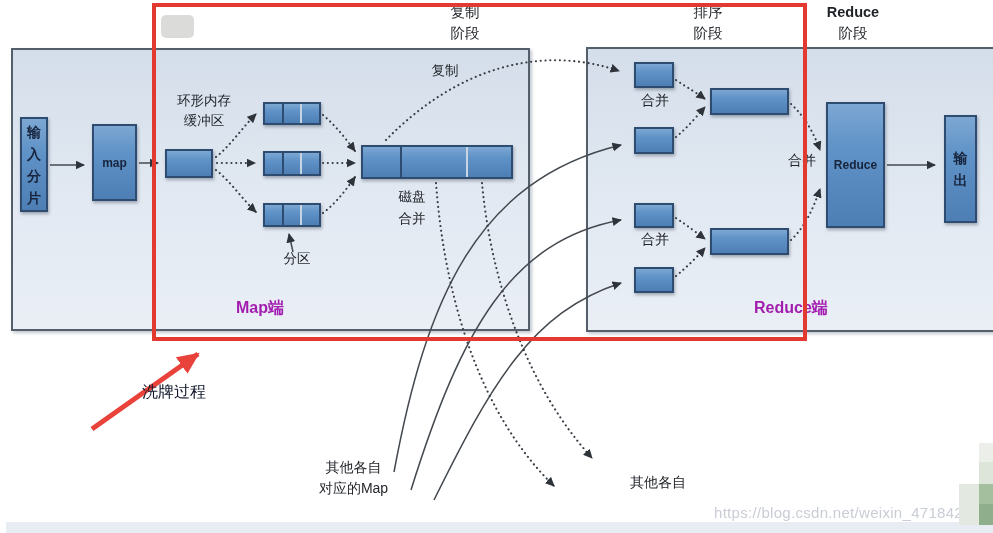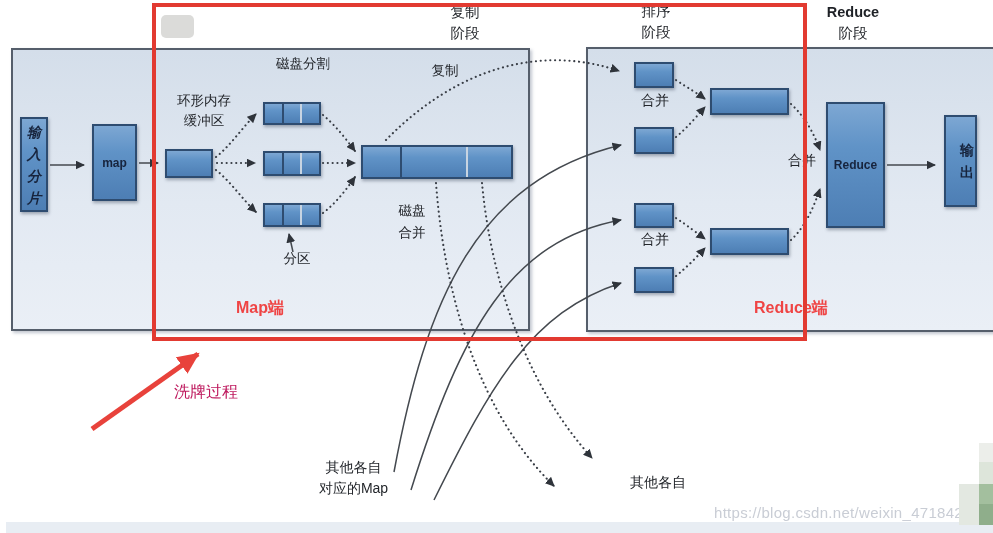--- a/index.html
+++ b/index.html
@@ -15,56 +15,56 @@
   .seg{display:flex;align-items:stretch;padding:0;}
   .seg .cell{flex:1;}
   .seg .cell+.cell{border-left:2px solid #2e4c70;}
   .seg .cell.lite{border-left:2px solid #c7d4e2;}
   .boxtext{font-weight:bold;font-size:12px;color:#17243d;}
   .vstack{width:1.15em;word-break:break-all;line-height:22px;text-align:center;
           font-size:14px;color:#17243d;font-weight:bold;}
   
   .lbl{position:absolute;z-index:4;font-size:13.5px;line-height:20px;text-align:center;color:#23262b;}
   .phase{position:absolute;z-index:4;font-size:14.5px;line-height:21px;text-align:center;color:#1e2126;}
-  .panel-tag{position:absolute;z-index:4;font-size:16px;color:#ef4444;text-align:center;}
+  .panel-tag{position:absolute;z-index:4;font-size:16px;color:#a21caf;text-align:center;}
   .panel-tag b{font-weight:bold;}
   
   #arrows{position:absolute;left:0;top:0;z-index:5;pointer-events:none;}
   #redrect{position:absolute;left:146px;top:3px;width:647px;height:330px;
            border:4px solid #e23a31;z-index:6;pointer-events:none;}
-  .shuffle{position:absolute;left:168px;top:382px;z-index:7;font-size:16px;color:#be185d;}
+  .shuffle{position:absolute;left:136px;top:382px;z-index:7;font-size:16px;color:#0f172a;}
   .wm{position:absolute;left:708px;top:504px;z-index:8;font-size:15px;color:#c9cdd5;letter-spacing:.3px;}
   .band{position:absolute;left:0;top:522px;width:993px;height:11px;background:#e8edf3;z-index:2;}
   .blob{position:absolute;left:155px;top:15px;width:33px;height:23px;background:#dbdbd9;
         border-radius:5px;z-index:5;}
   .greens{position:absolute;right:0;top:443px;width:40px;height:82px;z-index:9;}
   .greens div{position:absolute;}
 </style>
 </head>
 <body>
 
 <div id="stage">
 
   <div class="phase" style="left:429px;top:2px;width:60px;">
     <div>复制</div>
     <div>阶段</div>
   </div>
-  <div class="phase" style="left:620px;top:2px;width:60px;font-family:Liberation Mono, monospace;">
+  <div class="phase" style="left:672px;top:2px;width:60px;">
     <div>排序</div>
     <div>阶段</div>
   </div>
   <div class="phase" style="left:812px;top:2px;width:70px;font-weight:600;">
     <div>Reduce</div>
     <div style="font-weight:normal;">阶段</div>
   </div>
 
   <div class="panel" style="left:5px;top:48px;width:515px;height:279px;"></div>
   <div class="panel" style="left:580px;top:47px;width:408px;height:281px;"></div>
 
-  <div class="bluebox" style="left:14px;top:117px;width:28px;height:95px;font-style:italic;">
+  <div class="bluebox" style="left:14px;top:117px;width:28px;height:95px;">
     <div class="vstack">输入分片</div>
   </div>
   <div class="bluebox" style="left:86px;top:124px;width:45px;height:77px;">
     <span class="boxtext">map</span>
   </div>
   <div class="bluebox" style="left:159px;top:149px;width:48px;height:29px;"></div>
 
   <div class="bluebox seg" style="left:257px;top:102px;width:58px;height:23px;">
     <div class="cell"></div>
       <div class="cell"></div>
@@ -85,40 +85,39 @@
     <div class="cell" style="flex:0 0 25%;"></div>
     <div class="cell" style="flex:0 0 43%;"></div>
     <div class="cell lite" style="flex:1;"></div>
   </div>
 
   <div class="lbl" style="left:160px;top:91px;width:76px;">
     <div>环形内存</div>
     <div>缓冲区</div>
   </div>
   <div class="lbl" style="left:240px;top:54px;width:114px;">
-    <div>磁盘分割</div>
   </div>
   <div class="lbl" style="left:418px;top:61px;width:42px;">复制</div>
-  <div class="lbl" style="left:383px;top:200px;width:46px;line-height:22px;">
+  <div class="lbl" style="left:383px;top:186px;width:46px;line-height:22px;">
     <div>磁盘</div>
     <div>合并</div>
   </div>
   <div class="lbl" style="left:269px;top:249px;width:44px;">分区</div>
   <div class="panel-tag" style="left:230px;top:298px;"><b>Map端</b></div>
 
   <div class="bluebox" style="left:628px;top:62px;width:40px;height:26px;"></div>
   <div class="bluebox" style="left:628px;top:127px;width:40px;height:27px;"></div>
   <div class="bluebox" style="left:628px;top:203px;width:40px;height:25px;"></div>
   <div class="bluebox" style="left:628px;top:267px;width:40px;height:26px;"></div>
   <div class="bluebox" style="left:704px;top:88px;width:79px;height:27px;"></div>
   <div class="bluebox" style="left:704px;top:228px;width:79px;height:27px;"></div>
   <div class="bluebox" style="left:820px;top:102px;width:59px;height:126px;">
     <span class="boxtext">Reduce</span>
   </div>
-  <div class="bluebox" style="left:938px;top:115px;width:33px;height:92px;justify-content:flex-end;">
+  <div class="bluebox" style="left:938px;top:115px;width:33px;height:108px;">
     <div class="vstack">输出</div>
   </div>
 
   <div class="lbl" style="left:630px;top:90px;width:38px;font-size:14px;">合并</div>
   <div class="lbl" style="left:630px;top:229px;width:38px;font-size:14px;">合并</div>
   <div class="lbl" style="left:777px;top:150px;width:38px;font-size:14px;">合并</div>
   <div class="panel-tag" style="left:748px;top:298px;"><b>Reduce端</b></div>
 
   <div class="lbl" style="left:300px;top:457px;width:95px;font-size:14px;line-height:21px;">
     <div>其他各自</div>

